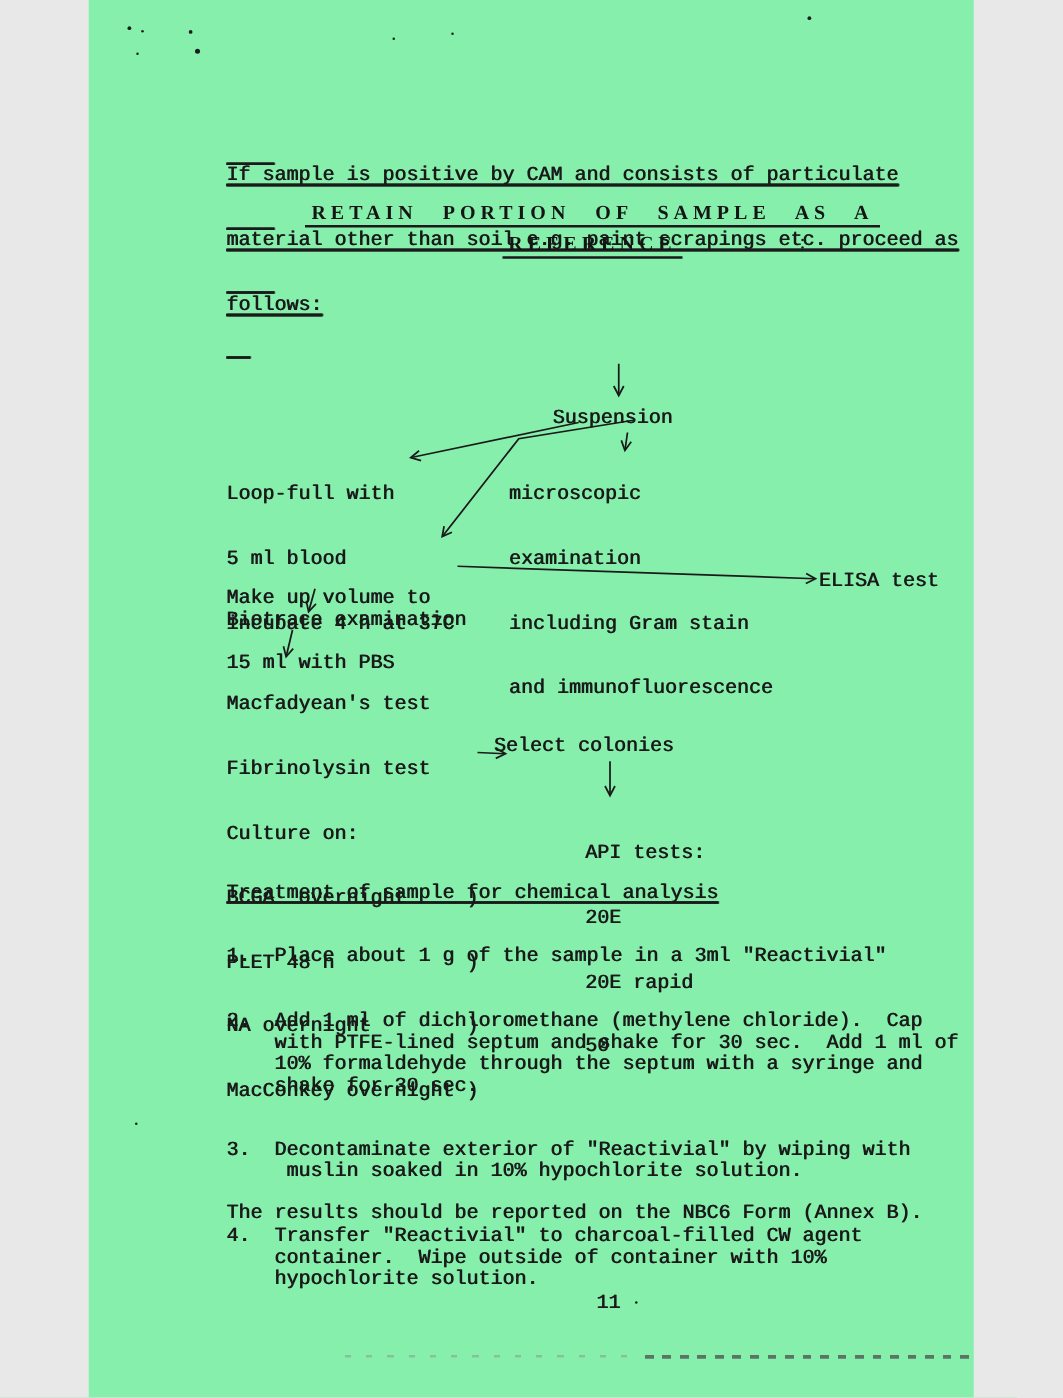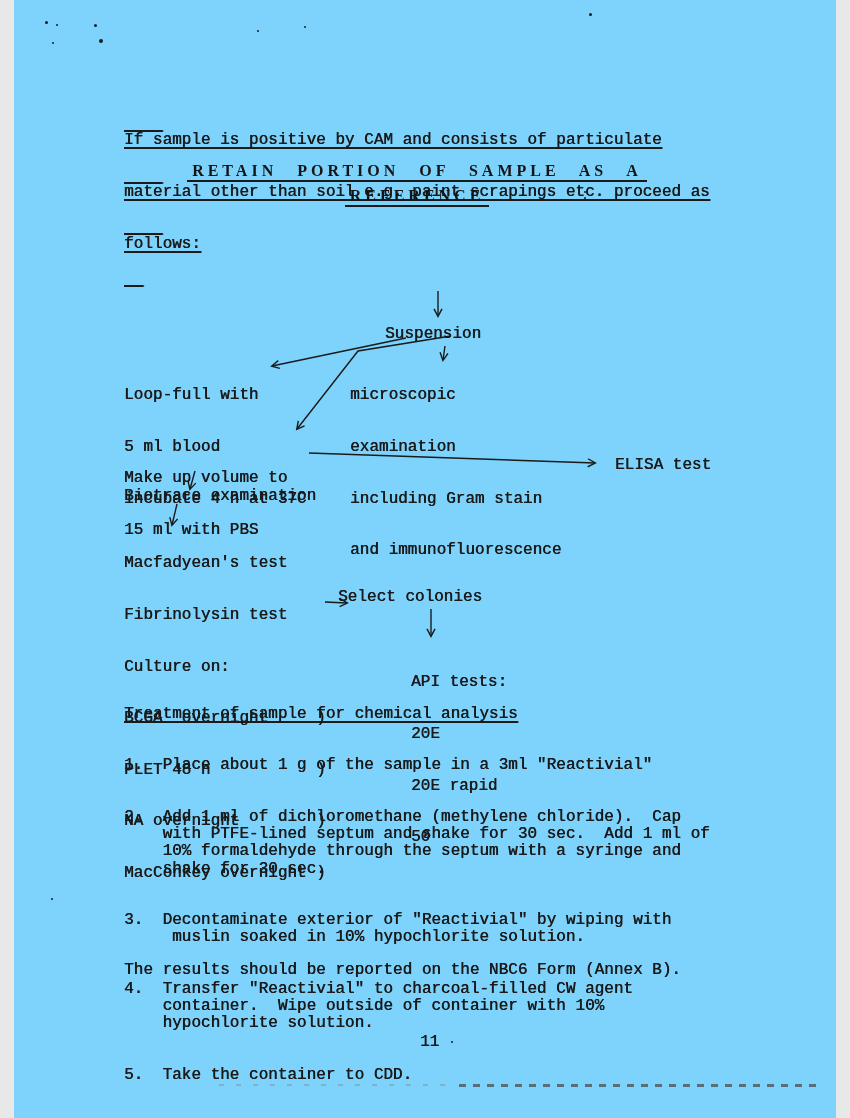--- a/index.html
+++ b/index.html
@@ -1,17 +1,17 @@
 <!DOCTYPE html>
 <html><head>
 <meta charset="utf-8">
 <style>
   html,body { margin:0; padding:0; background:#e8e8e8; }
   .page {
-    position:relative; width:822px; height:1118px; background:#7dd3fc;
+    position:relative; width:708px; height:1118px; background:#86efac;
     font-family:"Liberation Mono","DejaVu Sans Mono",monospace;
     font-size:16px; line-height:17.2px; color:#1a1a1a;
     overflow:hidden; margin:0 auto;
   }
   .mono { position:absolute; white-space:pre; text-shadow:0.5px 0 0 currentColor; }
   .mono div { white-space:pre; }
   .ul, .ul div { text-decoration:underline; text-underline-offset:3px; text-decoration-thickness:1.5px; }
   .heading {
     position:absolute; left:108px; width:590px; text-align:center;
     font-family:"Liberation Serif","DejaVu Serif",serif; font-weight:bold;
@@ -60,21 +60,21 @@
     <div>examination</div>
     <div>including Gram stain</div>
     <div>and immunofluorescence</div>
   </div>
 
   <div class="mono" style="left:110px; top:436px;">
     <div>Make up volume to</div>
     <div>15 ml with PBS</div>
   </div>
 
-  <div class="mono" style="left:601px; top:457px;">ELISA test</div>
+  <div class="mono" style="left:584px; top:457px;">ELISA test</div>
 
   <div class="mono" style="left:110px; top:488px;">Biotrace examination</div>
 
   <div class="mono" style="left:110px; top:521px;">
     <div>Macfadyean's test</div>
     <div>Fibrinolysin test</div>
     <div>Culture on:</div>
     <div>BCGA  overnight     )</div>
     <div>PLET 48 h           )</div>
     <div>NA overnight        )</div>
@@ -96,21 +96,20 @@
     <div>1.  Place about 1 g of the sample in a 3ml "Reactivial"</div>
     <div>2.  Add 1 ml of dichloromethane (methylene chloride).  Cap
     with PTFE-lined septum and shake for 30 sec.  Add 1 ml of
     10% formaldehyde through the septum with a syringe and
     shake for 30 sec.</div>
     <div>3.  Decontaminate exterior of "Reactivial" by wiping with
      muslin soaked in 10% hypochlorite solution.</div>
     <div>4.  Transfer "Reactivial" to charcoal-filled CW agent
     container.  Wipe outside of container with 10%
     hypochlorite solution.</div>
-    <div>5.  Take the container to CDD.</div>
   </div>
 
   <div class="mono" style="left:110px; top:928px;">
     <div>The results should be reported on the NBC6 Form (Annex B).</div>
   </div>
 
   <div class="mono pageno">11</div>
 
   <svg class="arrows" viewBox="0 0 850 1118">
     <defs>

